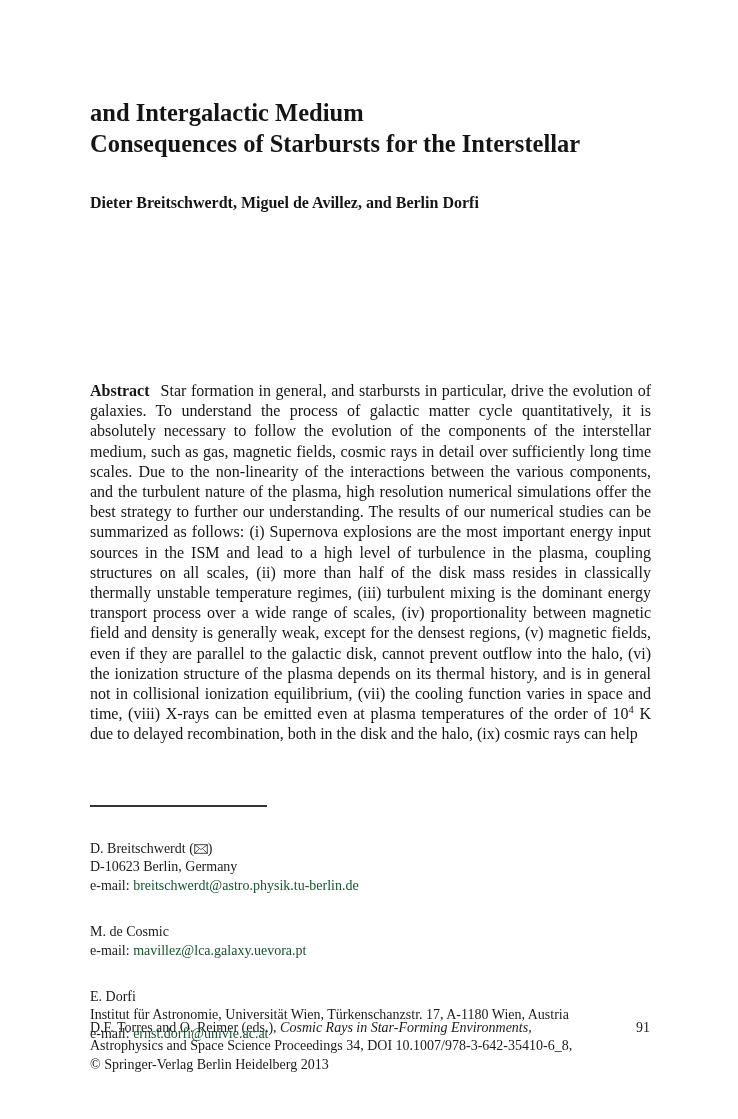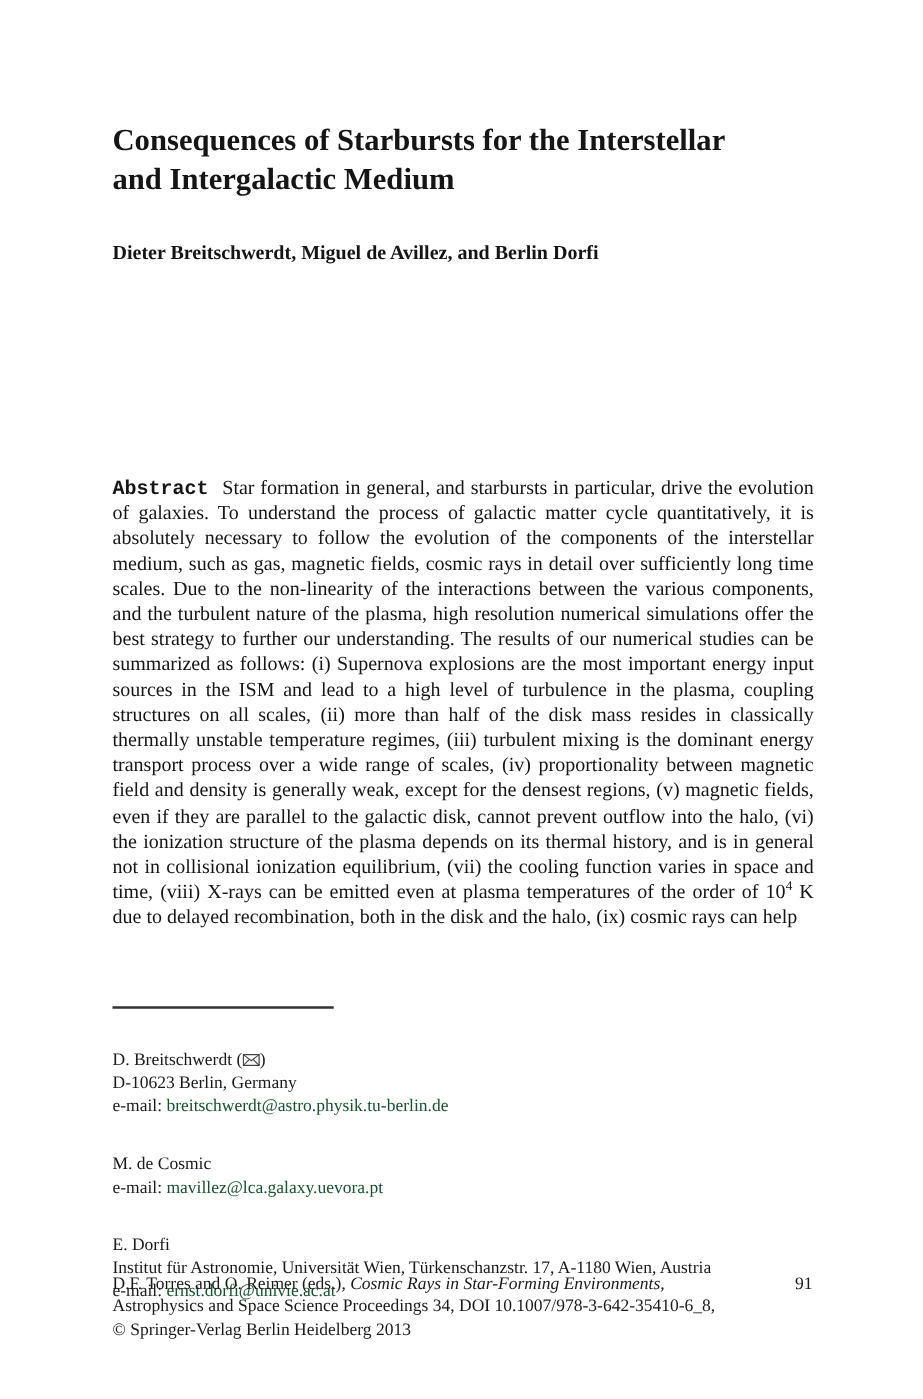--- a/index.html
+++ b/index.html
@@ -21,21 +21,21 @@
     position: absolute; left: 90px; top: 194px; width: 600px;
     font-size: 16px; font-weight: bold; white-space: nowrap;
     color: #151515;
   }
   .abstract {
     position: absolute; left: 90px; top: 381px; width: 561px;
     font-size: 16px; line-height: 20.2px;
     text-align: justify;
     color: #151515;
   }
-  .abstract-label { font-weight: bold; margin-right: 11px; font-family: Liberation Mono, monospace; }
+  .abstract-label { font-weight: bold; margin-right: 11px; }
   .abstract sup { font-size: 10.5px; line-height: 0; }
   .footnote-rule {
     position: absolute; left: 90px; top: 805px; width: 177px; height: 0;
     border-top: 2px solid #333333;
   }
   .footnotes {
     position: absolute; left: 90px; top: 812px; width: 600px;
     font-size: 14px; line-height: 18.4px;
     color: #1a1a1a;
   }
@@ -50,22 +50,22 @@
   }
   .footer-line1 { display: flex; justify-content: space-between; white-space: nowrap; }
   .footer-book-title { font-style: italic; }
   .footer-line { white-space: nowrap; }
   .page-number { margin-left: 12px; }
 </style>
 </head>
 <body>
 
 <div class="title">
+  <div class="title-line">and Intergalactic Medium</div>
   <div class="title-line">Consequences of Starbursts for the Interstellar</div>
-  <div class="title-line">and Intergalactic Medium</div>
 </div>
 
 <div class="authors">Dieter Breitschwerdt, Miguel de Avillez, and Berlin Dorfi</div>
 
 <div class="abstract">
   <b class="abstract-label">Abstract</b><span>Star formation in general, and starbursts in particular, drive the evolution of galaxies. To understand the process of galactic matter cycle quantitatively, it is absolutely necessary to follow the evolution of the components of the interstellar medium, such as gas, magnetic fields, cosmic rays in detail over sufficiently long time scales. Due to the non-linearity of the interactions between the various components, and the turbulent nature of the plasma, high resolution numerical simulations offer the best strategy to further our understanding. The results of our numerical studies can be summarized as follows: (i) Supernova explosions are the most important energy input sources in the ISM and lead to a high level of turbulence in the plasma, coupling structures on all scales, (ii) more than half of the disk mass resides in classically thermally unstable temperature regimes, (iii) turbulent mixing is the dominant energy transport process over a wide range of scales, (iv) proportionality between magnetic field and density is generally weak, except for the densest regions, (v) magnetic fields, even if they are parallel to the galactic disk, cannot prevent outflow into the halo, (vi) the ionization structure of the plasma depends on its thermal history, and is in general not in collisional ionization equilibrium, (vii) the cooling function varies in space and time, (viii) X-rays can be emitted even at plasma temperatures of the order of 10</span><sup>4</sup><span> K due to delayed recombination, both in the disk and the halo, (ix) cosmic rays can help</span>
 </div>
 
 <div class="footnote-rule"></div>
 

